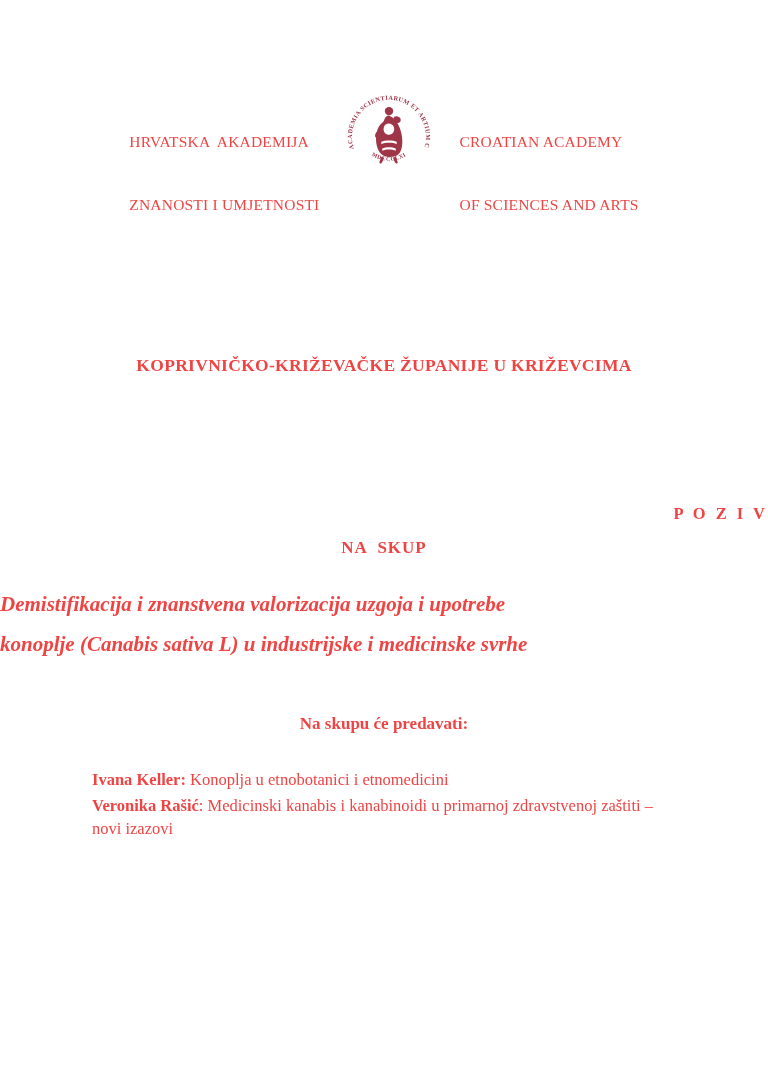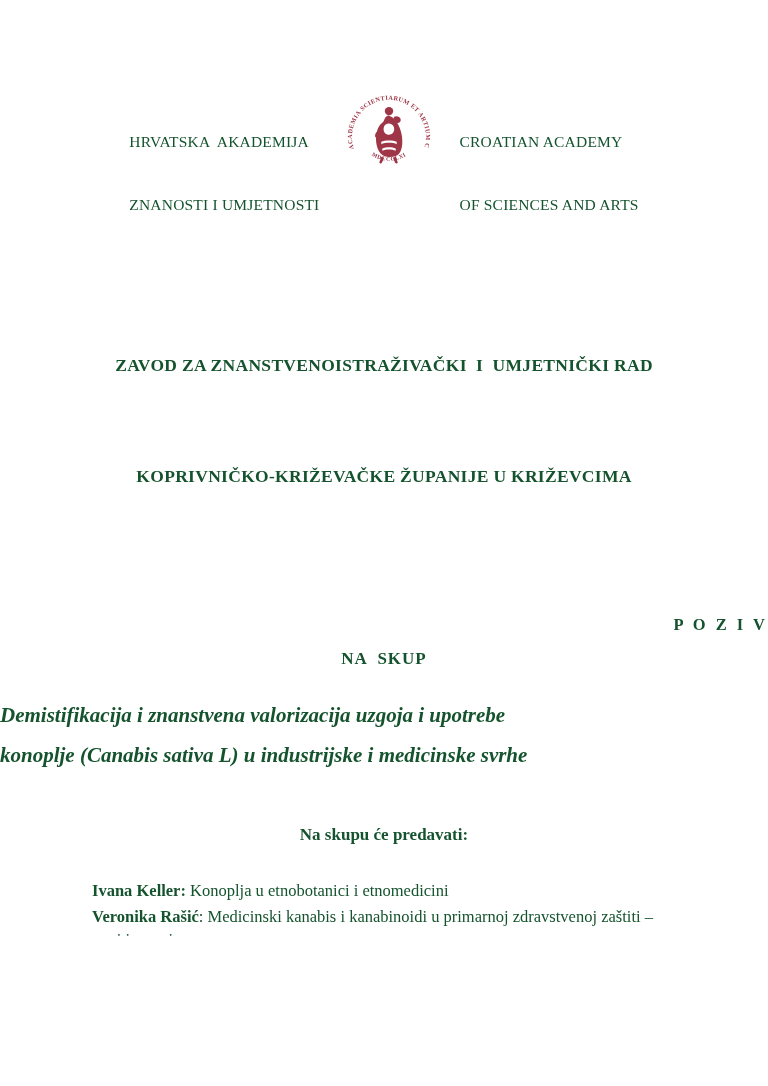--- a/index.html
+++ b/index.html
@@ -1,21 +1,21 @@
 <!DOCTYPE html>
 <html lang="hr"><head>
 <meta charset="utf-8">
 <style>
   html,body { margin:0; padding:0; background:#ffffff; }
   .page {
     position:relative;
     width:768px; height:936px;
     margin:0 auto;
     background:#ffffff;
-    color:#14532d;
+    color:#ef4444;
     font-family:"Liberation Serif","DejaVu Serif",serif;
     overflow:hidden;
   }
   .header {
     display:flex;
     justify-content:center;
     align-items:flex-start;
     padding-top:86px;
     gap:16px;
   }
@@ -110,21 +110,20 @@
       </g>
     </svg>
 
     <div class="org org-right">
       <div>CROATIAN ACADEMY</div>
       <div>OF SCIENCES AND ARTS</div>
     </div>
   </div>
 
   <div class="institute">
-    <div>ZAVOD ZA ZNANSTVENOISTRAŽIVAČKI  I  UMJETNIČKI RAD</div>
     <div>KOPRIVNIČKO-KRIŽEVAČKE ŽUPANIJE U KRIŽEVCIMA</div>
   </div>
 
   <div class="poziv">P O Z I V</div>
   <div class="naskup">NA  SKUP</div>
 
   <div class="title">
     <div>Demistifikacija i znanstvena valorizacija uzgoja i upotrebe</div>
     <div>konoplje (Canabis sativa L) u industrijske i medicinske svrhe</div>
   </div>

